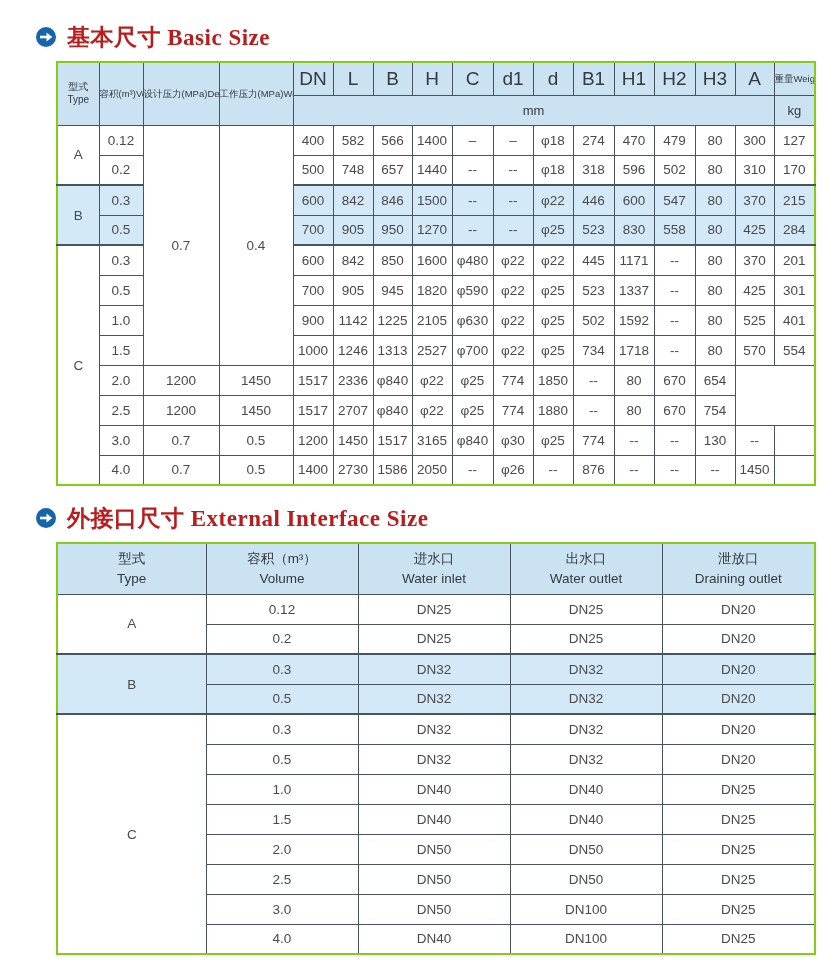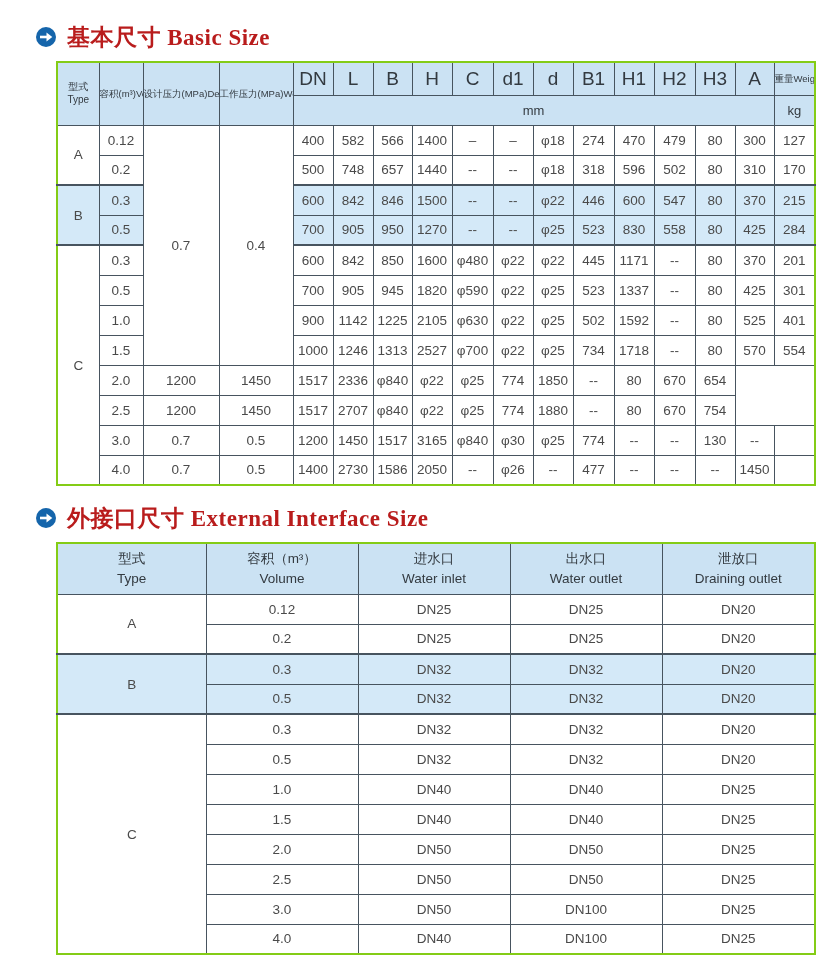--- a/index.html
+++ b/index.html
@@ -300,21 +300,21 @@
           <td>4.0</td>
           <td>0.7</td>
           <td>0.5</td>
           <td>1400</td>
           <td>2730</td>
           <td>1586</td>
           <td>2050</td>
           <td>--</td>
           <td>φ26</td>
           <td>--</td>
-          <td>477</td>
+          <td>876</td>
           <td>--</td>
           <td>--</td>
           <td>--</td>
           <td>1450</td>
           <td></td>
         </tr>
       </tbody>
   </table>
 
   <div class="section-title mt">

